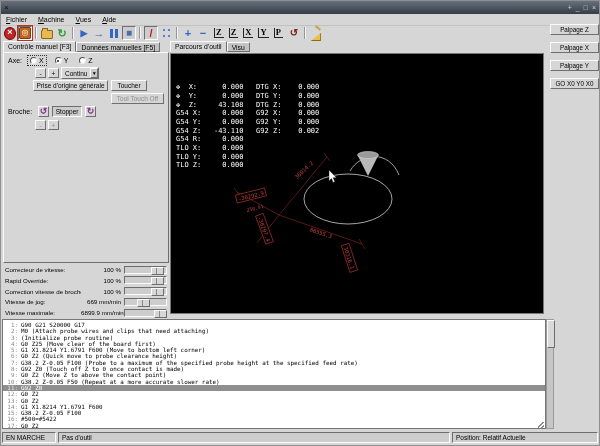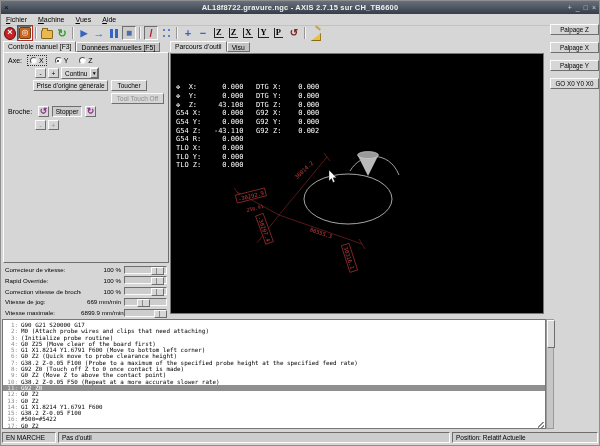--- a/index.html
+++ b/index.html
@@ -130,21 +130,20 @@
   .scell.c2{flex:1}
   .scell.c3{width:146px;flex:none}
 </style>
 </head>
 <body>
 
 <div id="app">
 
   <div class="titlebar">
     <span class="menu-glyph">×</span>
-    <span class="title">AL18f8722.gravure.ngc - AXIS 2.7.15 sur CH_TB6600</span>
     <span class="win-controls">
 
     <span>+</span>
         <span>_</span>
         <span>□</span>
         <span>×</span>
       </span>
   </div>
 
   <div class="menubar">

